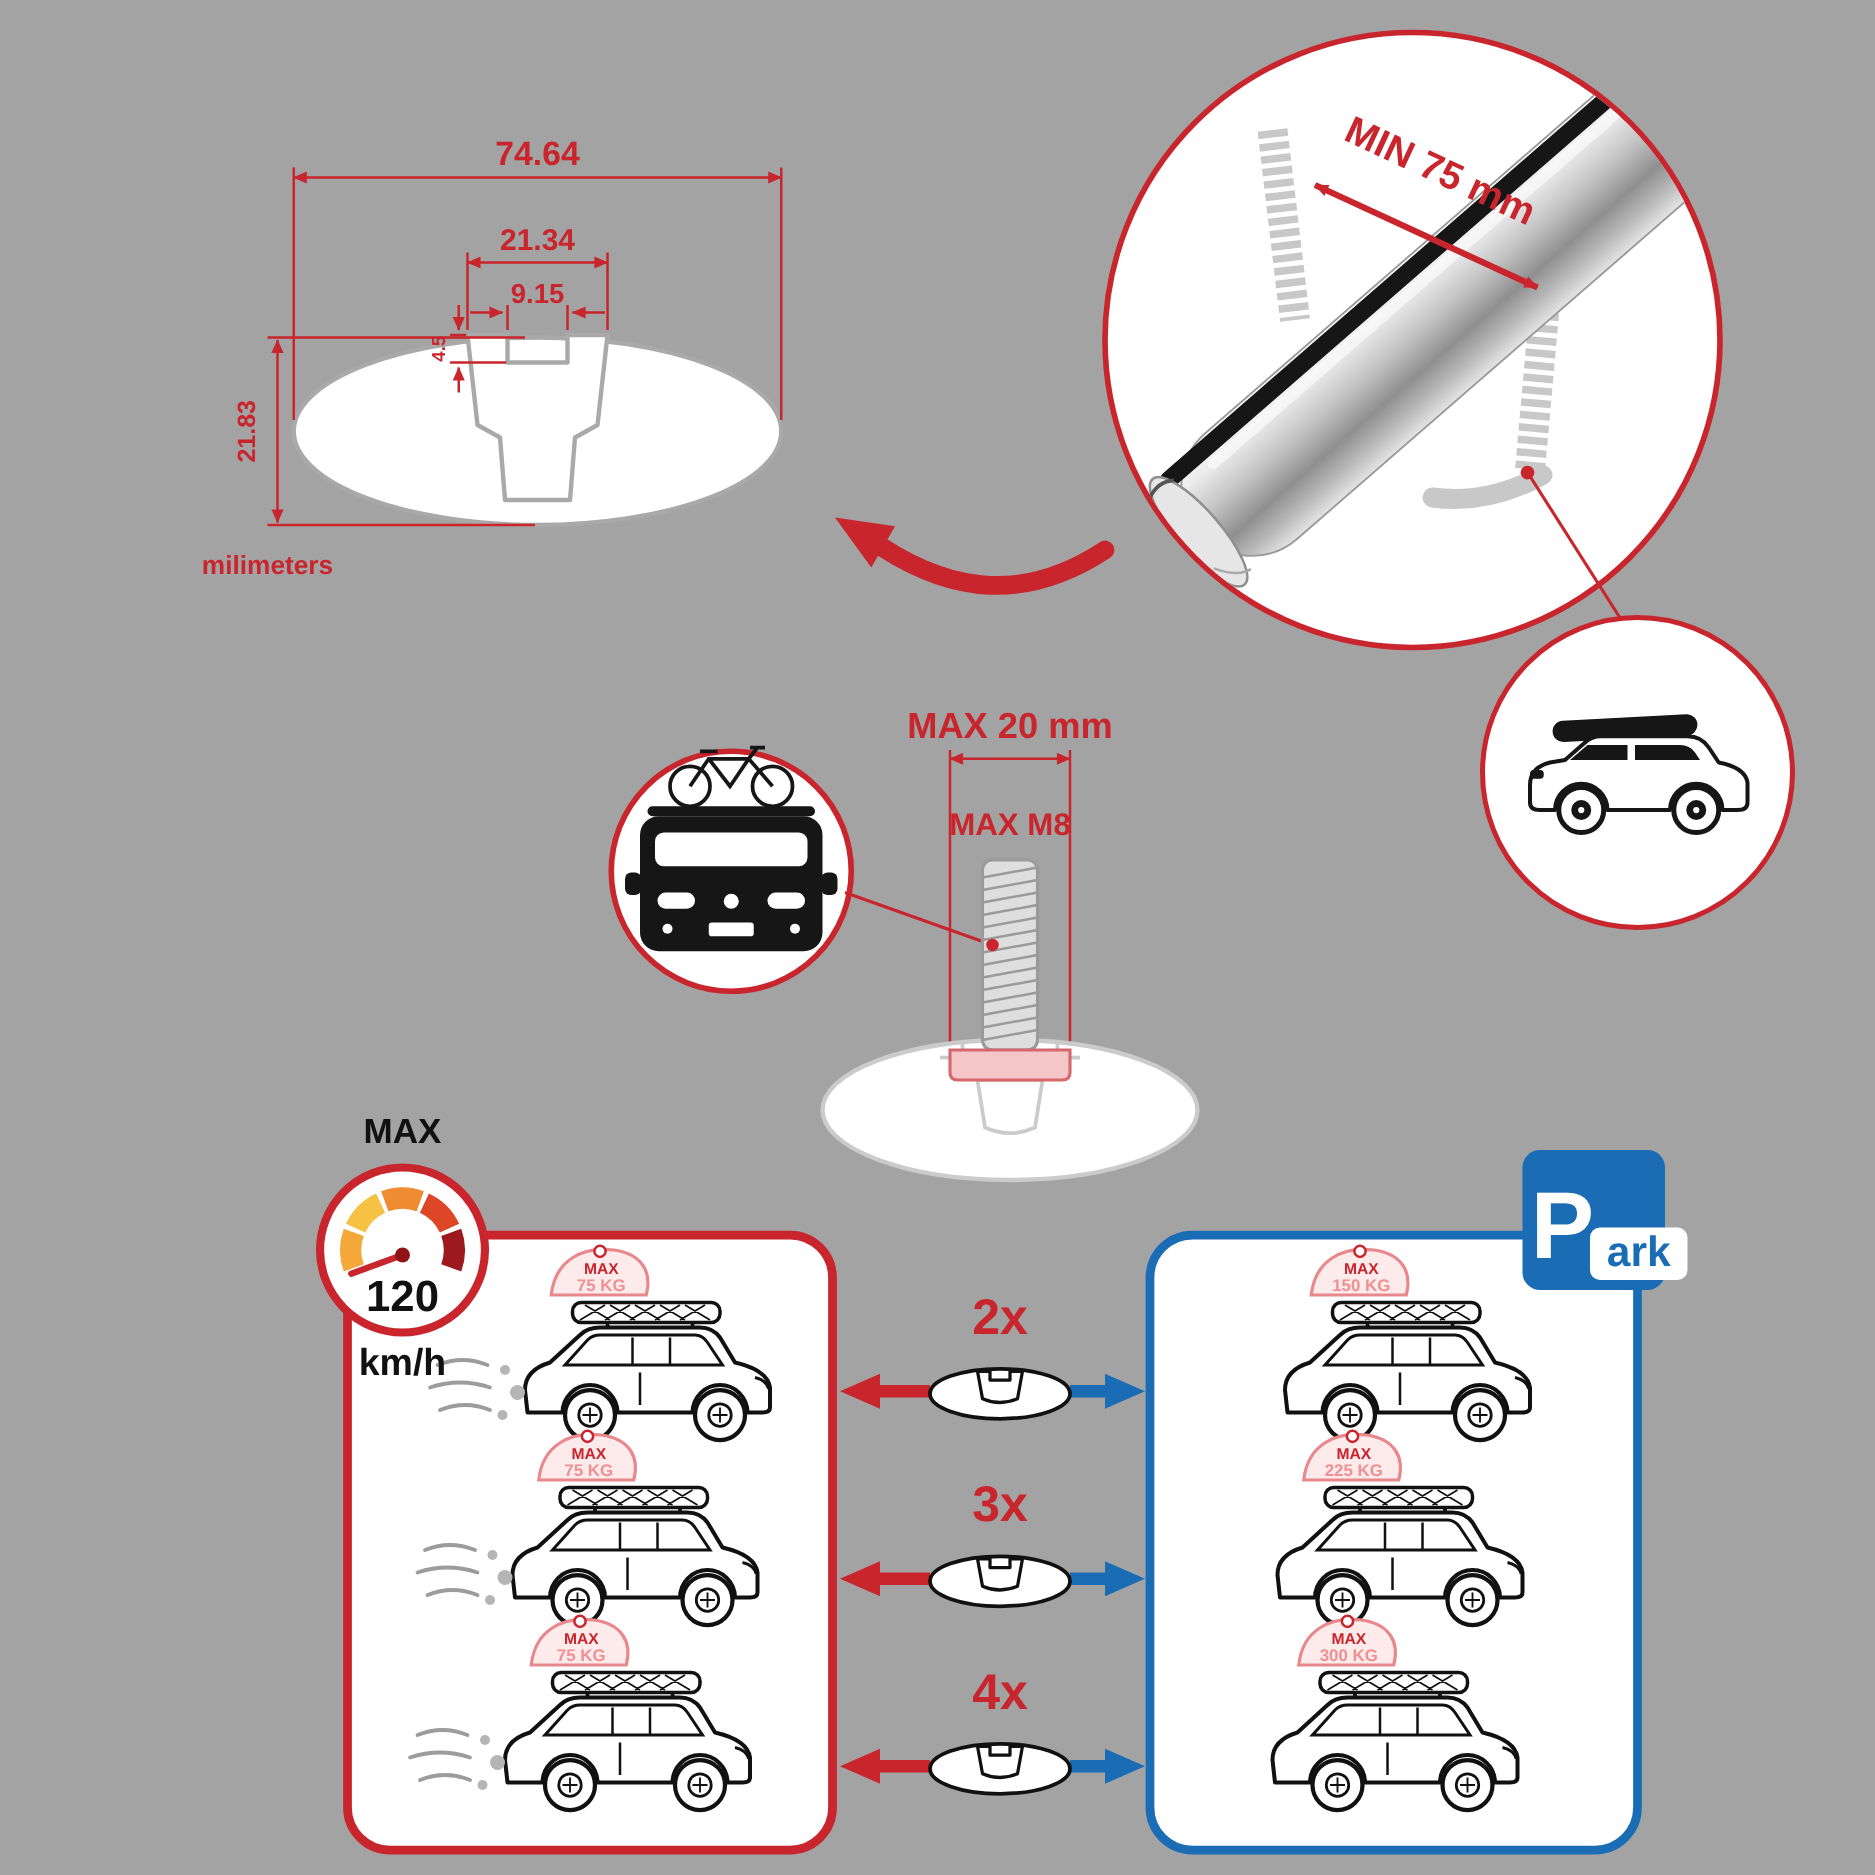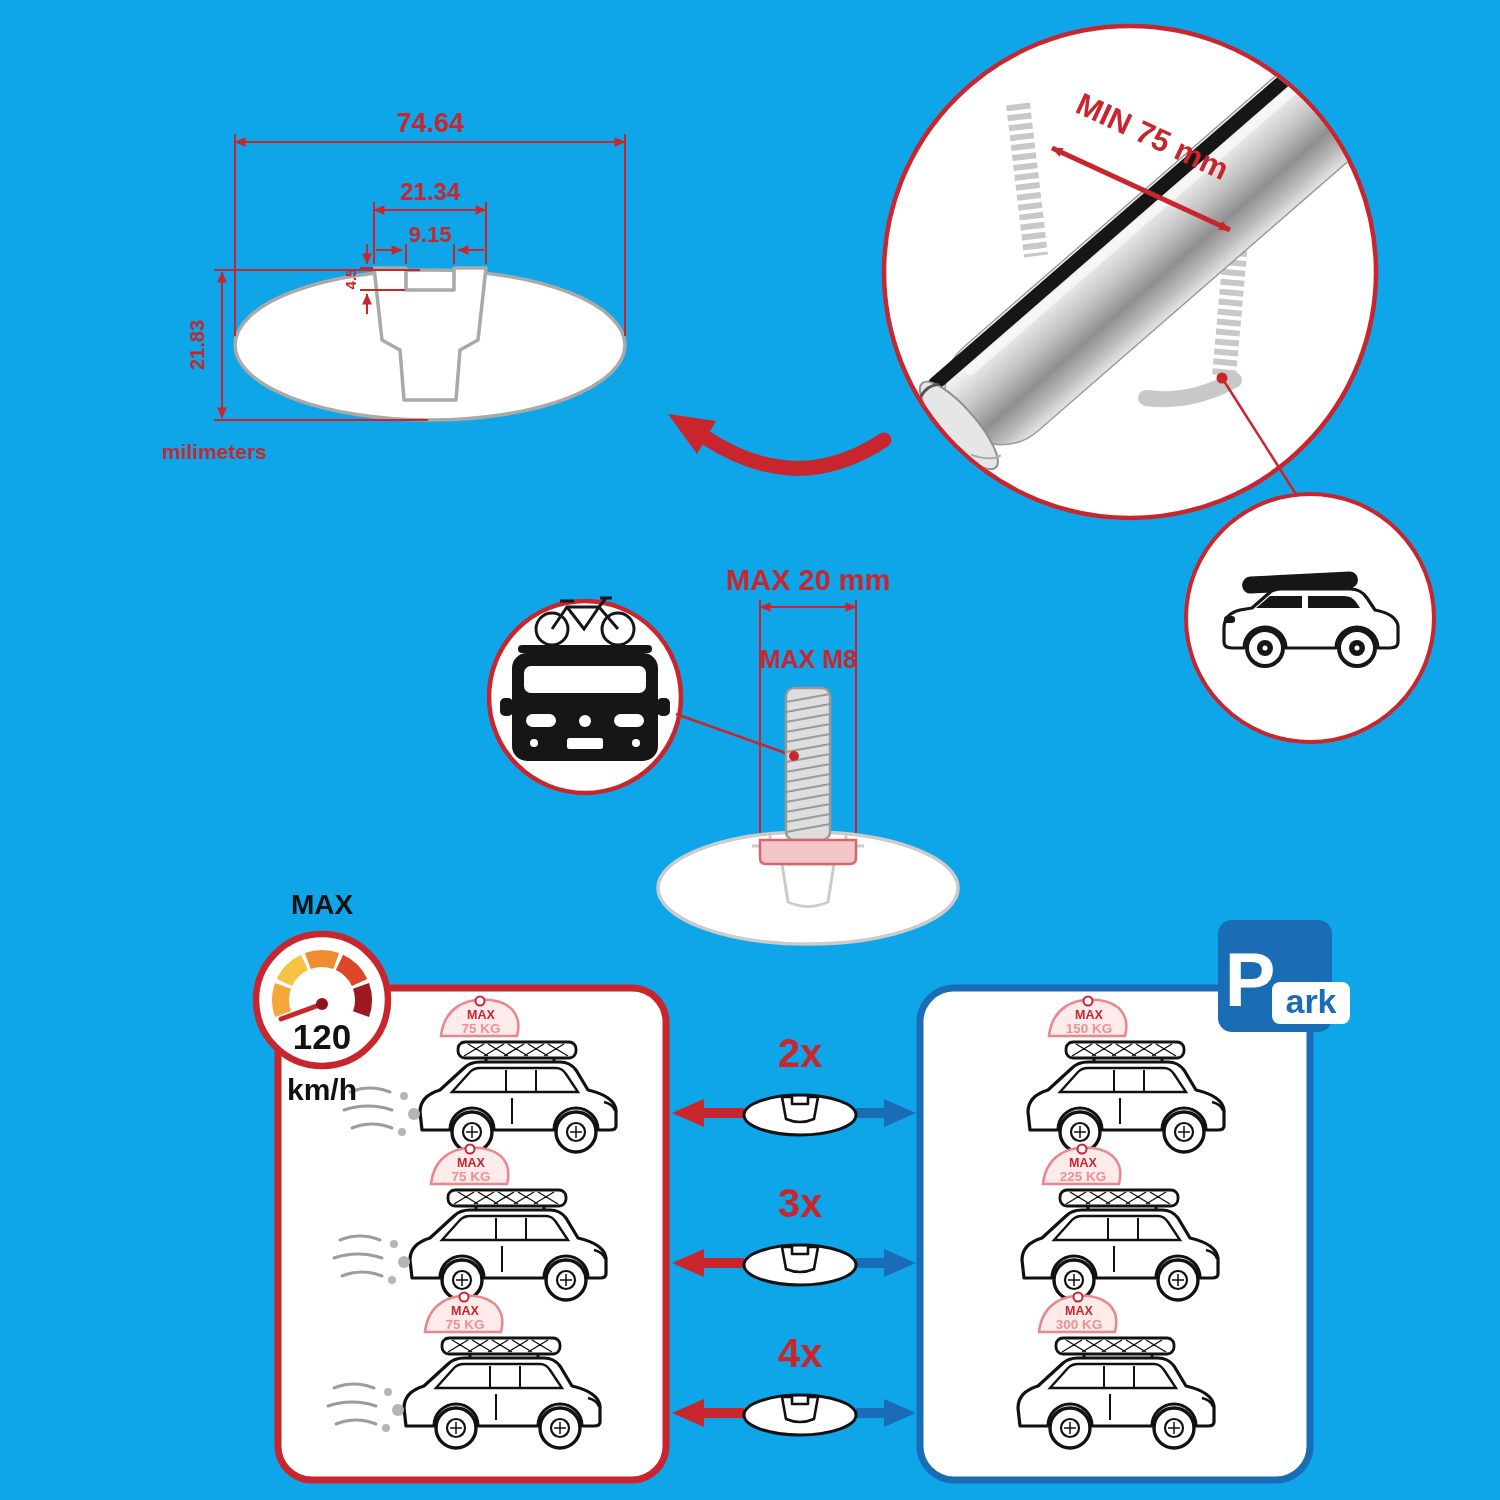--- a/index.html
+++ b/index.html
@@ -1,16 +1,16 @@
 <!DOCTYPE html>
 <html><head>
 <meta charset="utf-8">
 <style>
   html,body{margin:0;padding:0;background:#fff;}
-  .canvas{position:relative;width:1500px;height:1500px;background:#0ea5e9;overflow:hidden;}
+  .canvas{position:relative;width:1500px;height:1500px;background:#a3a3a3;overflow:hidden;}
   svg{position:absolute;left:0;top:0;}
   text{font-family:"Liberation Sans",sans-serif;text-anchor:middle;}
   .t-red{fill:#c9252c;font-weight:bold;}
   .t-black{fill:#111111;font-weight:bold;}
   .t-pink{fill:#ef9094;font-weight:bold;}
   .t-white{fill:#ffffff;font-weight:bold;}
   .t-blue{fill:#1a6db5;font-weight:bold;}
   .dimline{stroke:#c9252c;stroke-width:2;fill:none;}
 </style>
 </head>

